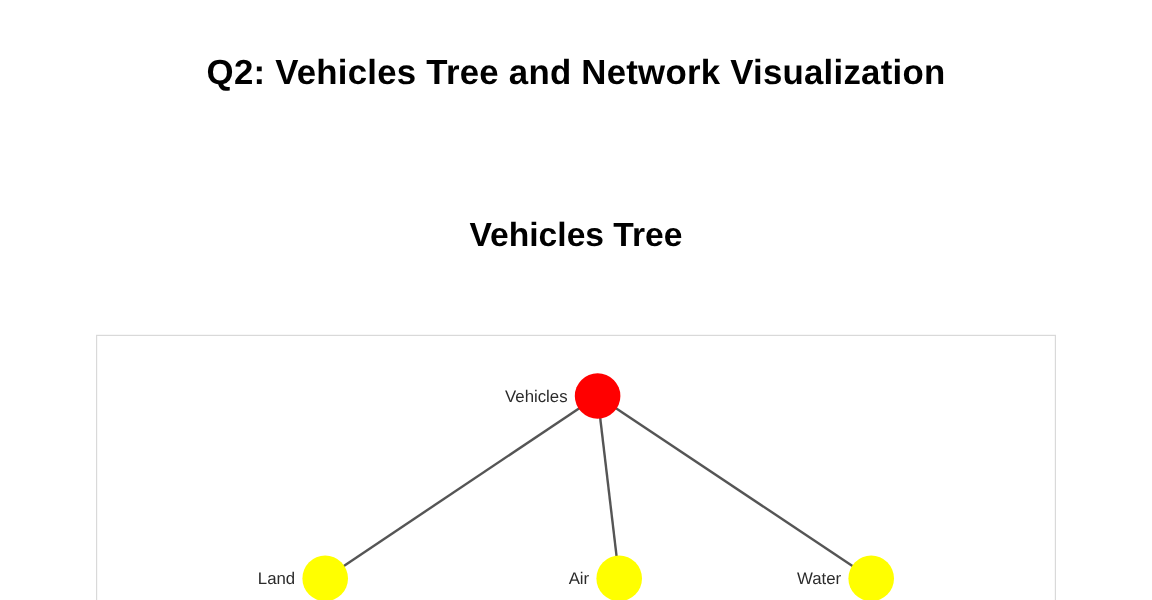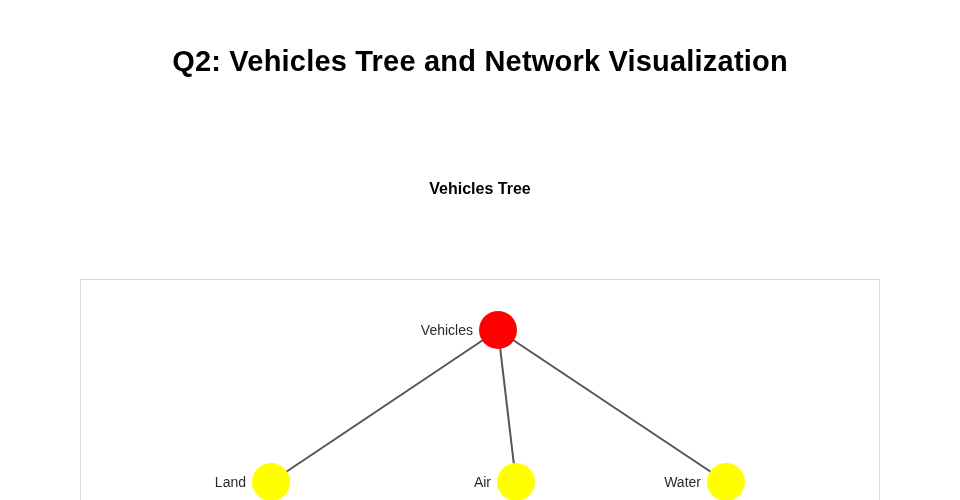--- a/index.html
+++ b/index.html
@@ -29,21 +29,21 @@
     color: #000000;
     letter-spacing: 0.2px;
   }
   .subtitle {
     position: absolute;
     top: 180px;
     left: 0;
     width: 960px;
     margin: 0;
     text-align: center;
-    font-size: 16px;
+    font-size: 28px;
     font-weight: bold;
     color: #000000;
   }
   .plot-box {
     position: absolute;
     left: 80px;
     top: 279px;
     width: 798px;
     height: 400px;
     border: 1px solid #d9d9d9;

